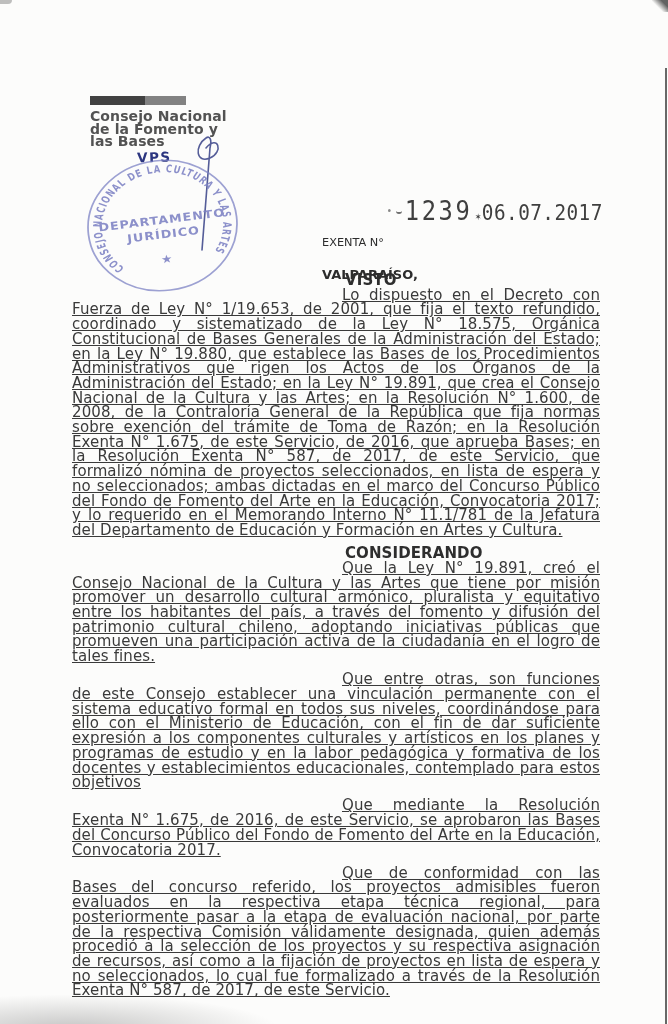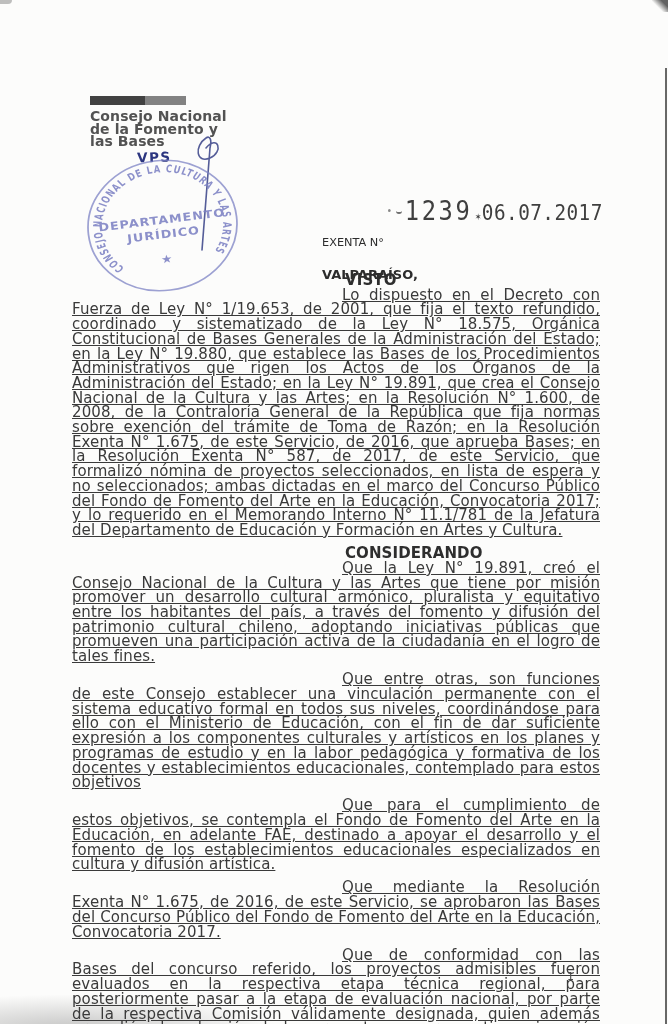--- a/index.html
+++ b/index.html
@@ -102,21 +102,20 @@
   <div class="city-line">VALPARAÍSO,</div>
 
   <div class="doc-body">
 
     <div class="heading">VISTO</div>
     <p>Lo dispuesto en el Decreto con Fuerza de Ley N° 1/19.653, de 2001, que fija el texto refundido, coordinado y sistematizado de la Ley N° 18.575, Orgánica Constitucional de Bases Generales de la Administración del Estado; en la Ley N° 19.880, que establece las Bases de los Procedimientos Administrativos que rigen los Actos de los Órganos de la Administración del Estado; en la Ley N° 19.891, que crea el Consejo Nacional de la Cultura y las Artes; en la Resolución N° 1.600, de 2008, de la Contraloría General de la República que fija normas sobre exención del trámite de Toma de Razón; en la Resolución Exenta N° 1.675, de este Servicio, de 2016, que aprueba Bases; en la Resolución Exenta N° 587, de 2017, de este Servicio, que formalizó nómina de proyectos seleccionados, en lista de espera y no seleccionados; ambas dictadas en el marco del Concurso Público del Fondo de Fomento del Arte en la Educación, Convocatoria 2017; y lo requerido en el Memorando Interno N° 11.1/781 de la Jefatura del Departamento de Educación y Formación en Artes y Cultura.</p>
 
     <div class="heading">CONSIDERANDO</div>
     <p>Que la Ley N° 19.891, creó el Consejo Nacional de la Cultura y las Artes que tiene por misión promover un desarrollo cultural armónico, pluralista y equitativo entre los habitantes del país, a través del fomento y difusión del patrimonio cultural chileno, adoptando iniciativas públicas que promueven una participación activa de la ciudadanía en el logro de tales fines.</p>
     <p>Que entre otras, son funciones de este Consejo establecer una vinculación permanente con el sistema educativo formal en todos sus niveles, coordinándose para ello con el Ministerio de Educación, con el fin de dar suficiente expresión a los componentes culturales y artísticos en los planes y programas de estudio y en la labor pedagógica y formativa de los docentes y establecimientos educacionales, contemplado para estos objetivos</p>
-    <p>Que para el cumplimiento de estos objetivos, se contempla el Fondo de Fomento del Arte en la Educación, en adelante FAE, destinado a apoyar el desarrollo y el fomento de los establecimientos educacionales especializados en cultura y difusión artística.</p>
     <p>Que mediante la Resolución Exenta N° 1.675, de 2016, de este Servicio, se aprobaron las Bases del Concurso Público del Fondo de Fomento del Arte en la Educación, Convocatoria 2017.</p>
     <p>Que de conformidad con las Bases del concurso referido, los proyectos admisibles fueron evaluados en la respectiva etapa técnica regional, para posteriormente pasar a la etapa de evaluación nacional, por parte de la respectiva Comisión válidamente designada, quien además procedió a la selección de los proyectos y su respectiva asignación de recursos, así como a la fijación de proyectos en lista de espera y no seleccionados, lo cual fue formalizado a través de la Resolución Exenta N° 587, de 2017, de este Servicio.</p>
 
   </div>
 
   <div class="page-number">1</div>
 
 </div>
 
 </body></html>

